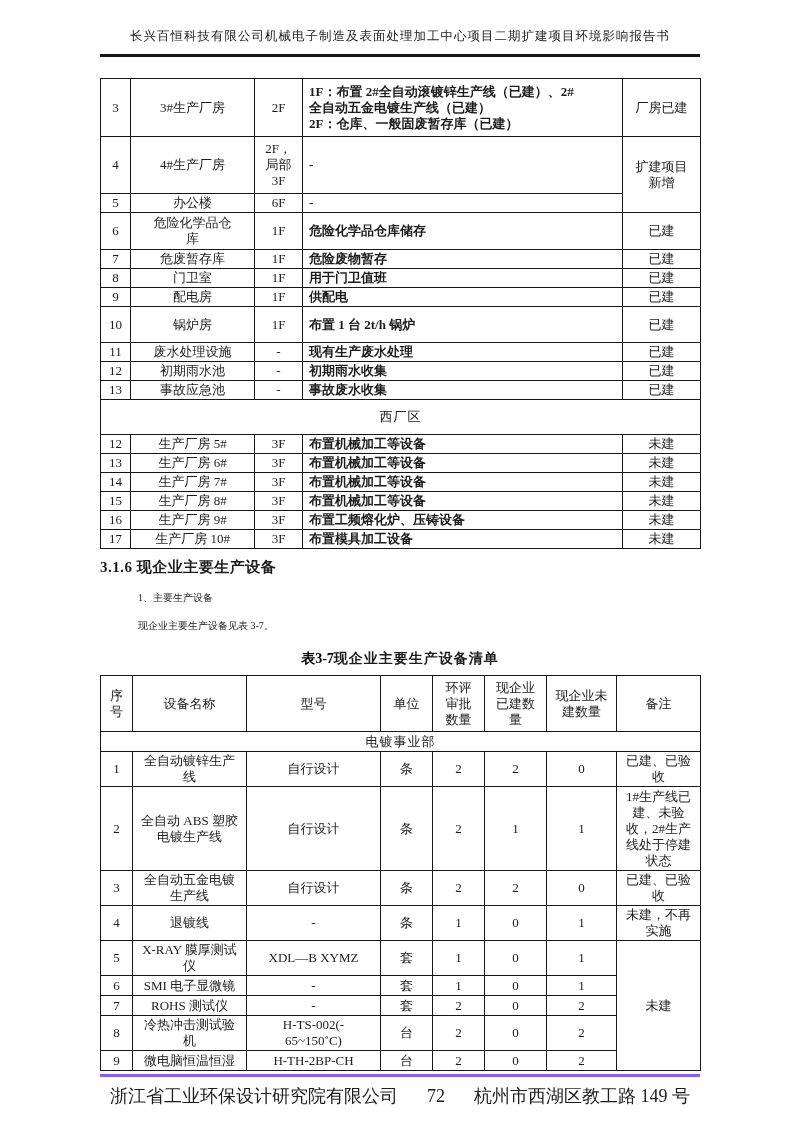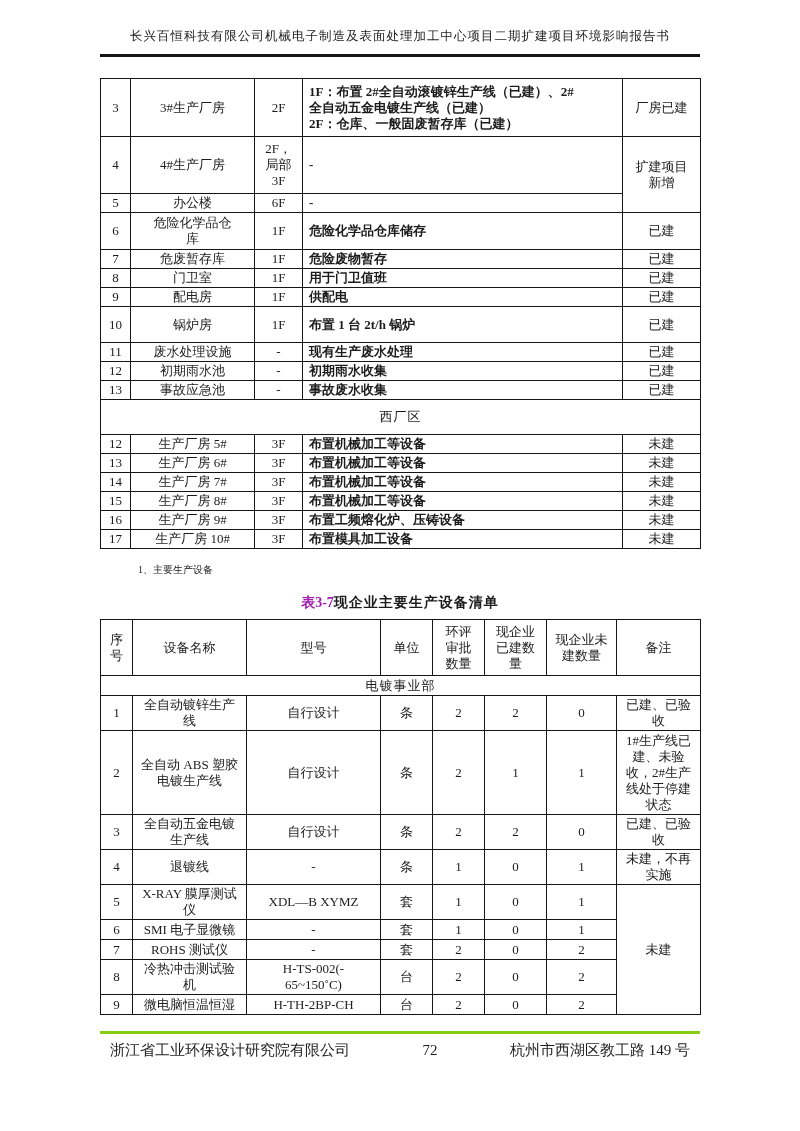--- a/index.html
+++ b/index.html
@@ -56,32 +56,32 @@
     margin: 14px 0 0 0;
     padding-left: 38px;
     font-size: 10px;
   }
   .table-caption {
     margin: 17px 0 7px 0;
     text-align: center;
     font-size: 14px;
     font-weight: bold;
   }
-  .caption-label { color: #a21caf; }
+  .caption-label { color: #000000; }
   .caption-title { letter-spacing: 1px; }
 
   
   .doc-footer {
-    margin-top: 16px;
-    border-top: 3px solid #84cc16;
+    margin-top: 3px;
+    border-top: 3px solid #8b5cf6;
     padding-top: 7px;
     display: flex;
     justify-content: space-between;
     align-items: baseline;
-    font-size: 15px;
+    font-size: 18px;
   }
   .doc-footer .pad { padding: 0 10px; }
 </style>
 </head>
 <body>
 
 <div class="content">
 
   <div class="doc-header">
     <span>长兴百恒科技有限公司机械电子制造及表面处理加工中心项目二期扩建项目环境影响报告书</span>
@@ -219,21 +219,23 @@
       <tr style="height:19px">
         <td>17</td>
         <td>生产厂房 10#</td>
         <td>3F</td>
         <td class="desc">布置模具加工设备</td>
         <td>未建</td>
       </tr>
     </tbody>
   </table>
 
+  <h3 class="section-heading">3.1.6 现企业主要生产设备</h3>
   <p class="para">1、主要生产设备</p>
+  <p class="para">现企业主要生产设备见表 3-7。</p>
 
   <div class="table-caption">
     <span class="caption-label">表3-7</span><span class="caption-title">现企业主要生产设备清单</span>
   </div>
 
   <table class="equipment-table">
     <colgroup>
       <col style="width:32px">
         <col style="width:114px">
         <col style="width:134px">

